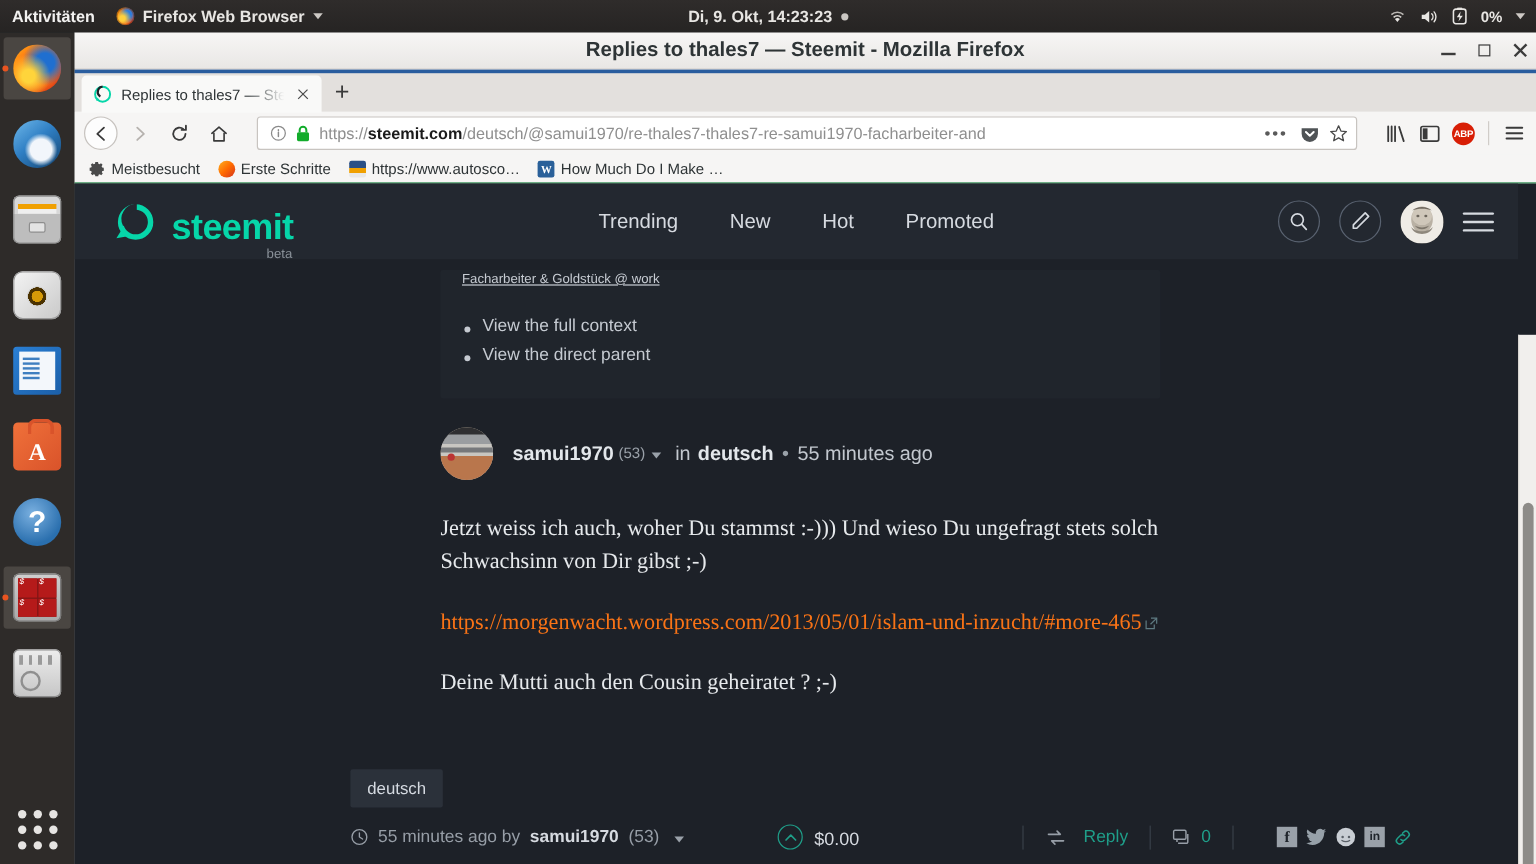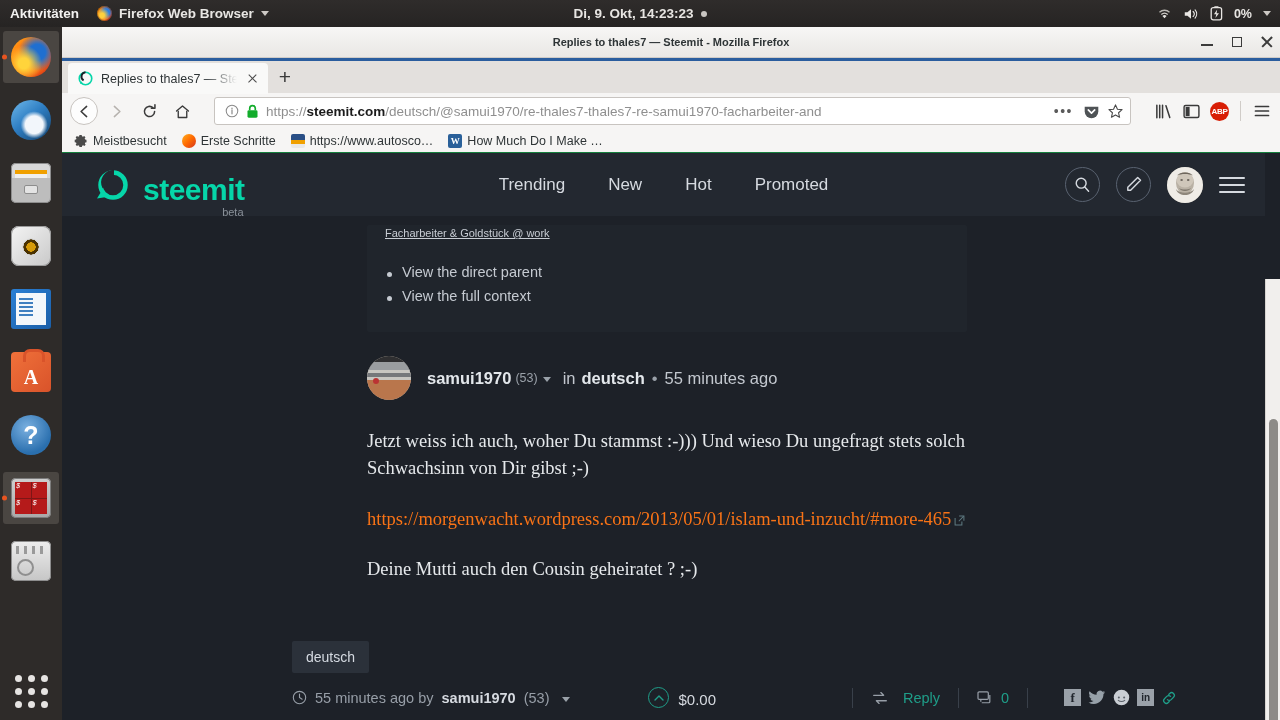--- a/index.html
+++ b/index.html
@@ -86,21 +86,21 @@
   .dock-apps{ position:absolute; bottom:12px; left:0; width:62px; display:flex; justify-content:center;}
   .grid9{ display:grid; grid-template-columns:repeat(3,7px); grid-template-rows:repeat(3,7px); gap:6px;}
   .grid9 i{ width:7px;height:7px;border-radius:50%;background:#e6e4e2;}
 
   
   #ff-window{ position:absolute; left:62px; top:27px; width:1218px; height:693px; background:#f6f5f4; }
   #ff-titlebar{
     height:31px; background:linear-gradient(to bottom,#f7f6f5,#e9e7e5);
     border-bottom:1px solid #cfcbc7; display:flex; align-items:center; position:relative;
   }
-  .ff-title{ position:absolute; left:0; right:0; text-align:center; font-size:11px; font-weight:bold; color:#2e3436;}
+  .ff-title{ position:absolute; left:0; right:0; text-align:center; font-size:17px; font-weight:bold; color:#2e3436;}
   .win-btns{ position:absolute; right:6px; display:flex; align-items:center; gap:16px; color:#3b3b3b;}
   .win-btns span{ display:block; width:14px; height:14px; position:relative; cursor:pointer;}
   .wb-min::after{ content:""; position:absolute; left:1px; right:1px; bottom:3px; height:1.6px; background:#3b3b3b;}
   .wb-max::after{ content:""; position:absolute; left:2px; right:2px; top:2px; bottom:2px; border:1.6px solid #3b3b3b;}
   .wb-close::before,.wb-close::after{ content:""; position:absolute; left:0; right:0; top:6px; height:1.6px; background:#3b3b3b;}
   .wb-close::before{ transform:rotate(45deg);} .wb-close::after{ transform:rotate(-45deg);}
 
   #ff-tabbar{ height:35px; background:#e3e0dd; display:flex; align-items:flex-end; padding-left:6px; position:relative;}
   #ff-tabbar::before{ content:""; position:absolute; left:0; right:0; top:0; height:3px; background:#2a5d9e;}
   .tab{
@@ -450,22 +450,22 @@
               <i></i>
             </div>
         </div>
       </div>
 
       <div id="content">
 
         <div class="parent-box">
           <div class="parent-title">Facharbeiter &amp; Goldstück @ work</div>
           <ul class="parent-list">
+            <li>View the full context</li>
             <li>View the direct parent</li>
-            <li>View the full context</li>
           </ul>
         </div>
 
         <div class="post-head">
           <div class="post-avatar">
             <svg viewBox="0 0 44 44" width="44" height="44">
               <rect width="44" height="44" fill="#bcb9b2"></rect>
               <path d="M0 0h44v17H0z" fill="#2f2f31"></path>
               <path d="M0 6h44v9H0z" fill="#9a9da0"></path>
               <path d="M0 14h44v10H0z" fill="#c8c6c1"></path>

